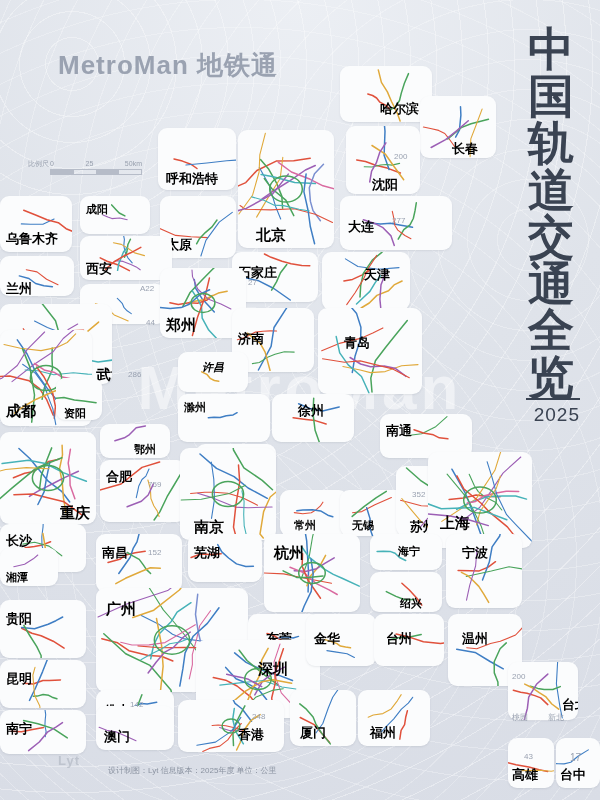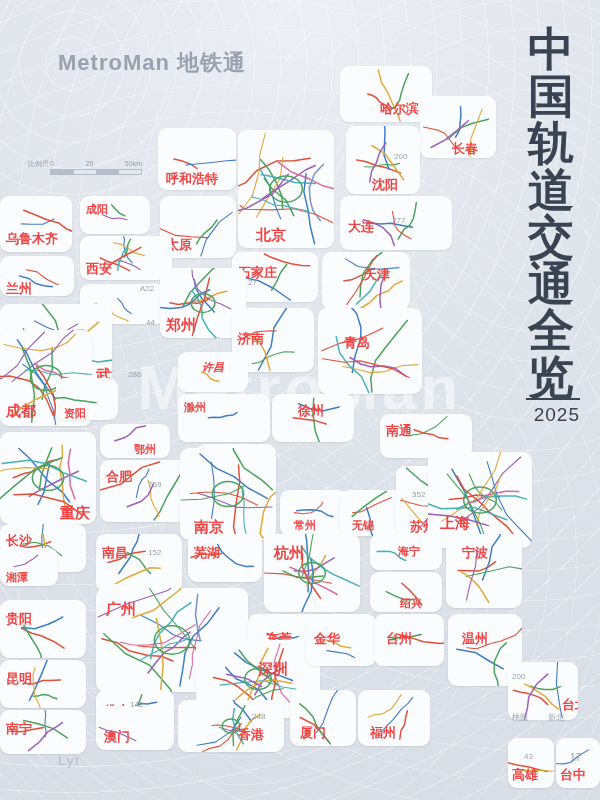--- a/index.html
+++ b/index.html
@@ -26,21 +26,21 @@
   #watermark{
     position:absolute;left:0;right:0;top:352px;
     text-align:center;
     font-size:62px;font-weight:700;letter-spacing:4px;
     color:rgba(255,255,255,.5);
     pointer-events:none;user-select:none;
   }
   
   #brand{
     position:absolute;left:58px;top:48px;
-    font-size:22px;font-weight:700;color:#9aa2b1;letter-spacing:1px;
+    font-size:26px;font-weight:700;color:#9aa2b1;letter-spacing:1px;
   }
   #brand .cn{font-weight:700;}
   #bigtitle{
     position:absolute;right:18px;top:26px;
     width:62px;text-align:center;
     font-size:46px;line-height:1.02;font-weight:700;color:#3a4352;
     letter-spacing:0px;
   }
   #bigtitle .ch{display:block;}
   #year{
@@ -55,21 +55,21 @@
   #scale .bar i{flex:1;display:block;}
   #scale .bar i:nth-child(odd){background:#b6bcc8;}
   #scale .cap{position:absolute;left:-22px;top:-1px;font-size:7px;color:#98a0ae;}
   
   .tile{
     position:absolute;background:#fbfcfd;border-radius:9px;
     box-shadow:0 1px 2px rgba(60,70,90,.10);
     overflow:hidden;
   }
   .tile .nm{
-    position:absolute;font-weight:700;color:#ef4444;
+    position:absolute;font-weight:700;color:#000000;
     white-space:nowrap;
   }
   .tile .nm.s{font-size:11px;}
   .tile .nm.m{font-size:13px;}
   .tile .nm.l{font-size:15px;}
   .tile svg{position:absolute;left:0;top:0;}
   .net{fill:none;stroke-width:1.5;stroke-linecap:round;stroke-linejoin:round;}
   .thin{stroke-width:1.1;}
   
   #footer{
@@ -314,21 +314,21 @@
         <path d="M85.4,50.3 L71.7,48.9 L61.3,46.7 L53.8,42.2 L44.9,40.3 L34.5,33.5" class="net" stroke="#d96aa0"></path>
         <path d="M54.3,88.4 L55.4,76.5 L52.7,63.0 L43.5,46.2 L36.6,37.0" class="net" stroke="#e0513c"></path>
         <path d="M55.8,94.6 L52.8,78.6 L48.2,66.9 L44.4,55.5 L35.5,43.4 L22.6,34.3" class="net thin" stroke="#3f7ec4"></path>
         <path d="M31.7,92.2 L34.5,65.0 L29.9,37.1 L22.5,18.9" class="net" stroke="#4aa45c"></path>
         <path d="M14.5,83.1 L23.6,76.5 L36.3,69.2 L52.3,62.0 L67.5,56.3 L76.5,49.5" class="net" stroke="#e0a93b"></path>
         <path d="M-19.7,54.9 L2.0,48.2 L17.3,35.5 L27.1,19.6 L44.6,2.0" class="net thin" stroke="#9c5fb5"></path>
         <path d="M30.36,48 A15.64,12.512 0 1 1 61.64,48 A15.64,12.512 0 1 1 30.36,48" class="net" stroke="#4aa45c"></path>
       </svg>
       <div class="nm l" style="left: 6px; top: 72px;">成都</div>
     </div>
-    <div class="tile" style="left: 56px; top: 378px; width: 62px; height: 42px;">
+    <div class="tile" style="left: 56px; top: 378px; width: 46px; height: 42px;">
       <svg width="46" height="42">
         <path d="M-4.3,20.7 L7.9,19.5 L18.4,22.1 L27.6,23.0 L40.1,24.7" class="net" stroke="#4aa45c"></path>
       </svg>
       <div class="nm s" style="left: 8px; top: 28px;">资阳</div>
     </div>
     <div class="tile" style="left: 178px; top: 352px; width: 70px; height: 40px;">
       <svg width="70" height="40">
         <path d="M23.7,19.8 L28.8,22.3 L32.1,26.3 L36.4,28.5 L40.8,29.2" class="net" stroke="#e0a93b"></path>
       </svg>
       <div class="nm s" style="left: 24px; top: 8px; font-style: italic;">许昌</div>
@@ -698,13 +698,14 @@
     <div style="position: absolute; left: 512px; top: 672px; font-size: 8px; color: rgb(154, 162, 177);">200</div>
     <div style="position: absolute; left: 524px; top: 752px; font-size: 8px; color: rgb(154, 162, 177);">43</div>
     <div style="position: absolute; left: 570px; top: 752px; font-size: 10px; color: rgb(154, 162, 177);">17</div>
     <div style="position: absolute; left: 512px; top: 712px; font-size: 8px; color: rgb(154, 162, 177);">桃园</div>
     <div style="position: absolute; left: 548px; top: 712px; font-size: 8px; color: rgb(154, 162, 177);">新北</div>
     <div style="position: absolute; left: 252px; top: 712px; font-size: 8px; color: rgb(154, 162, 177);">248</div>
   </div>
 
 <div id="footer">
   <div id="logo"><span class="lt">Lyt</span></div>
+  <div class="t2">设计制图：Lyt   信息版本：2025年度   单位：公里</div>
 </div>
 
 </body></html>

